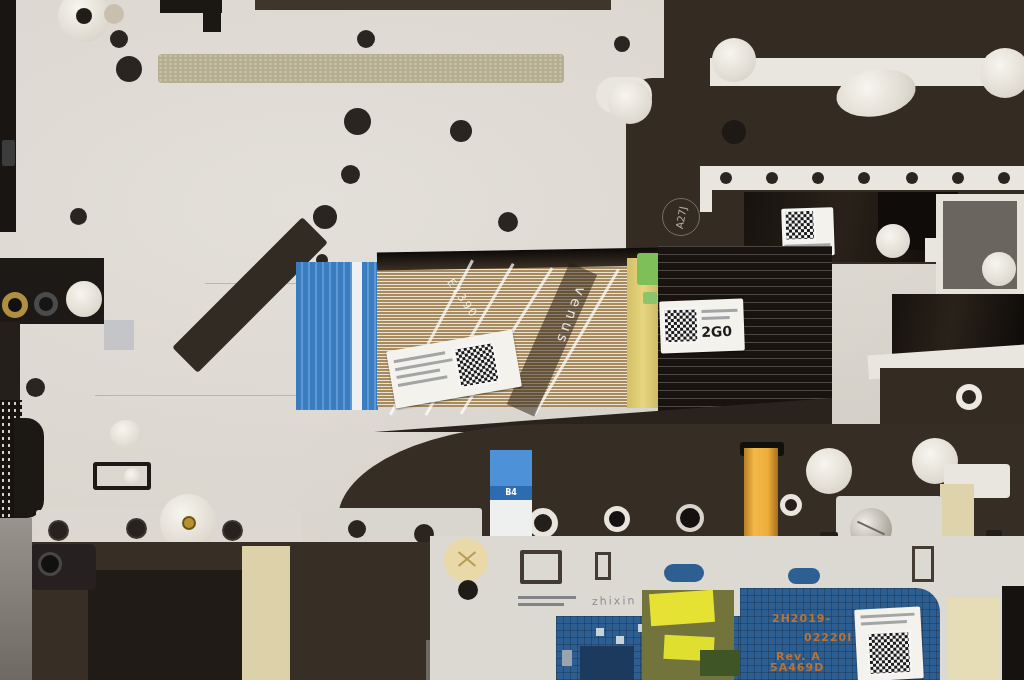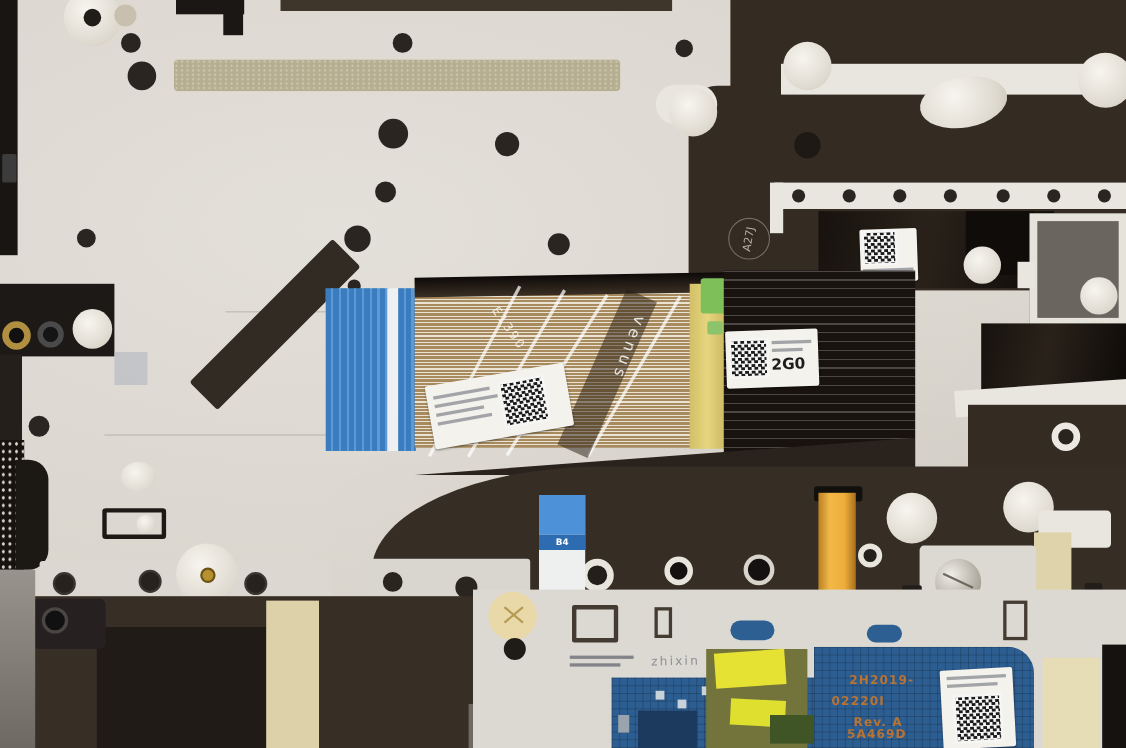--- a/index.html
+++ b/index.html
@@ -222,21 +222,21 @@
   <div class="a" style="left:616px;top:636px;width:8px;height:8px;background:#c8d2da;"></div>
   <div class="a" style="left:638px;top:624px;width:8px;height:8px;background:#c8d2da;"></div>
   <div class="a" style="left:562px;top:650px;width:10px;height:16px;background:#9aa4ac;"></div>
   <div class="a" style="left:642px;top:590px;width:92px;height:90px;background:#73743c;"></div>
   <div class="a" style="left:650px;top:592px;width:64px;height:32px;background:#e6e234;transform:rotate(-4deg);"></div>
   <div class="a" style="left:664px;top:636px;width:50px;height:24px;background:#dedf2e;transform:rotate(3deg);"></div>
   <div class="a" style="left:700px;top:650px;width:46px;height:26px;background:#3f5526;"></div>
 
   <div class="a tp-grid" style="left:740px;top:588px;width:200px;height:92px;border-top-right-radius:24px;"></div>
   <div class="a stamp-orange" style="left:772px;top:612px;">2H2019-</div>
-  <div class="a stamp-orange" style="left:756px;top:631px;text-align:right;">02220I</div>
+  <div class="a stamp-orange" style="left:804px;top:631px;text-align:right;">02220I</div>
   <div class="a stamp-orange" style="left:776px;top:650px;">Rev. A</div>
   <div class="a stamp-orange" style="left:770px;top:661px;">5A469D</div>
   <div class="a label" style="left:856px;top:608px;width:66px;height:72px;transform:rotate(-3deg);">
     <div class="mline" style="left:6px;top:6px;width:54px;"></div>
     <div class="mline" style="left:6px;top:13px;width:46px;"></div>
     <div class="a qr" style="left:13px;top:25px;width:40px;height:40px;"></div>
   </div>
   <div class="a cream" style="left:948px;top:598px;width:52px;height:82px;background:#e6dcb6;"></div>
   <div class="a" style="left:1002px;top:586px;width:22px;height:94px;background:#15120f;"></div>
 

